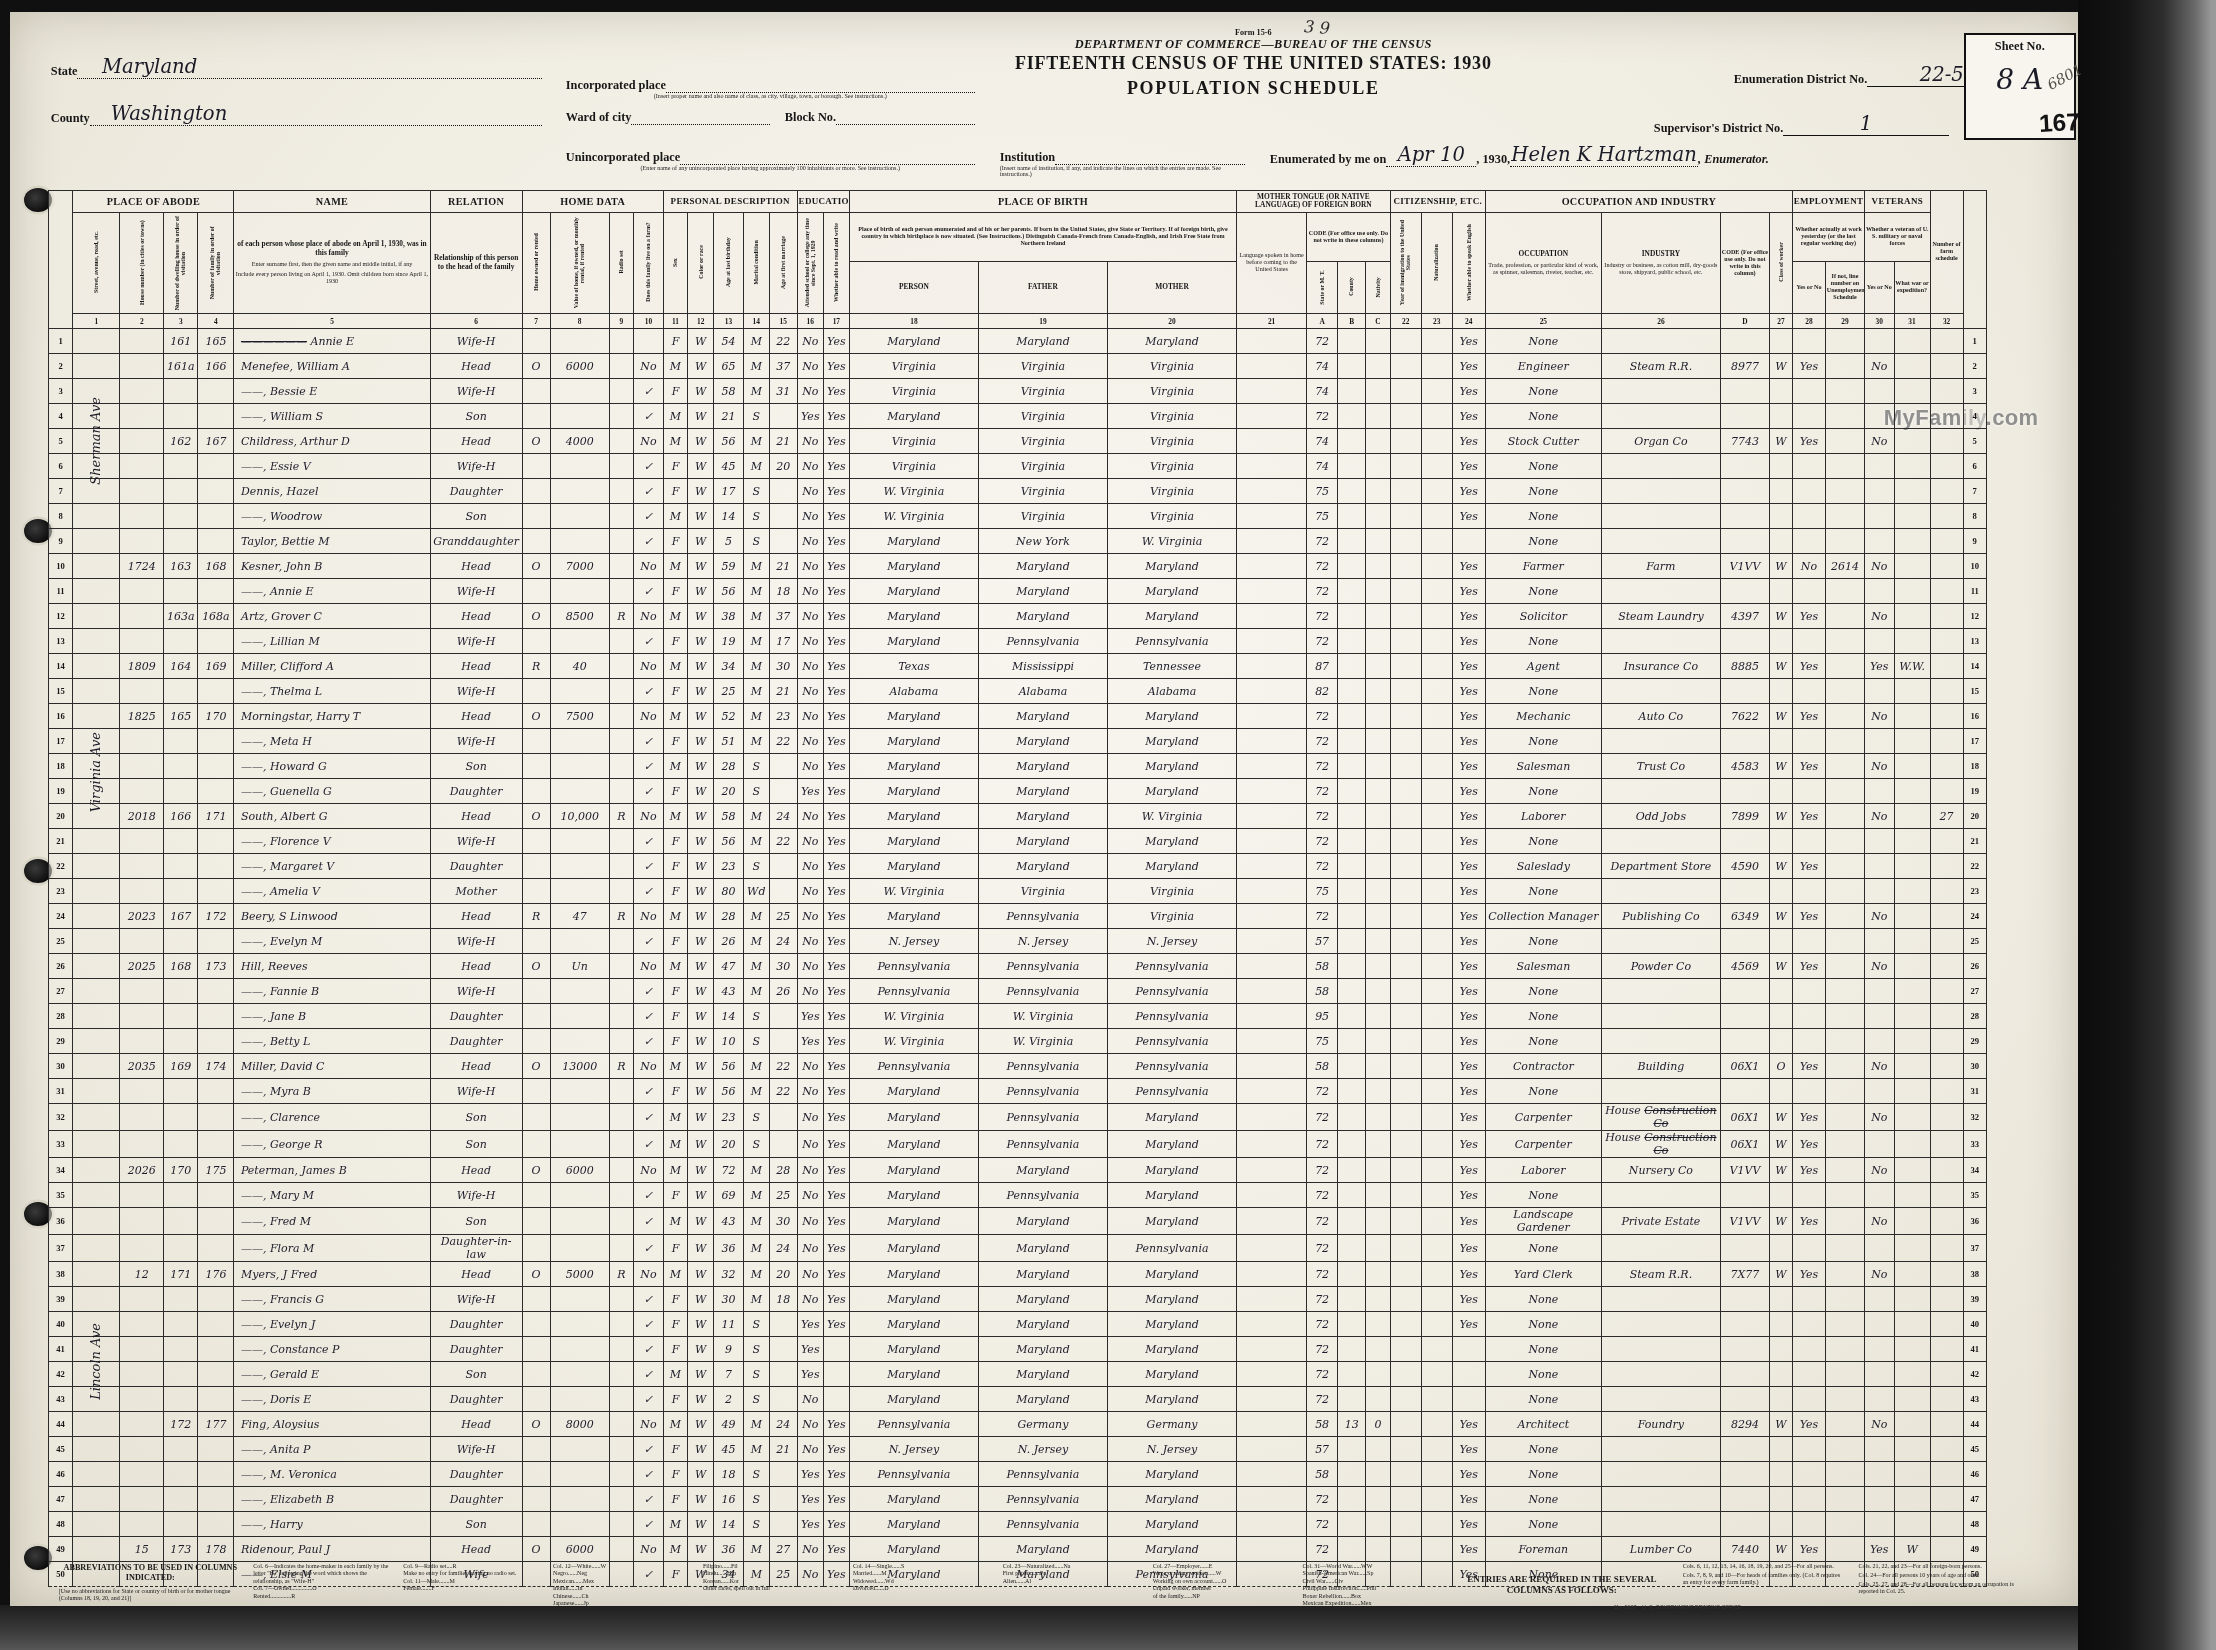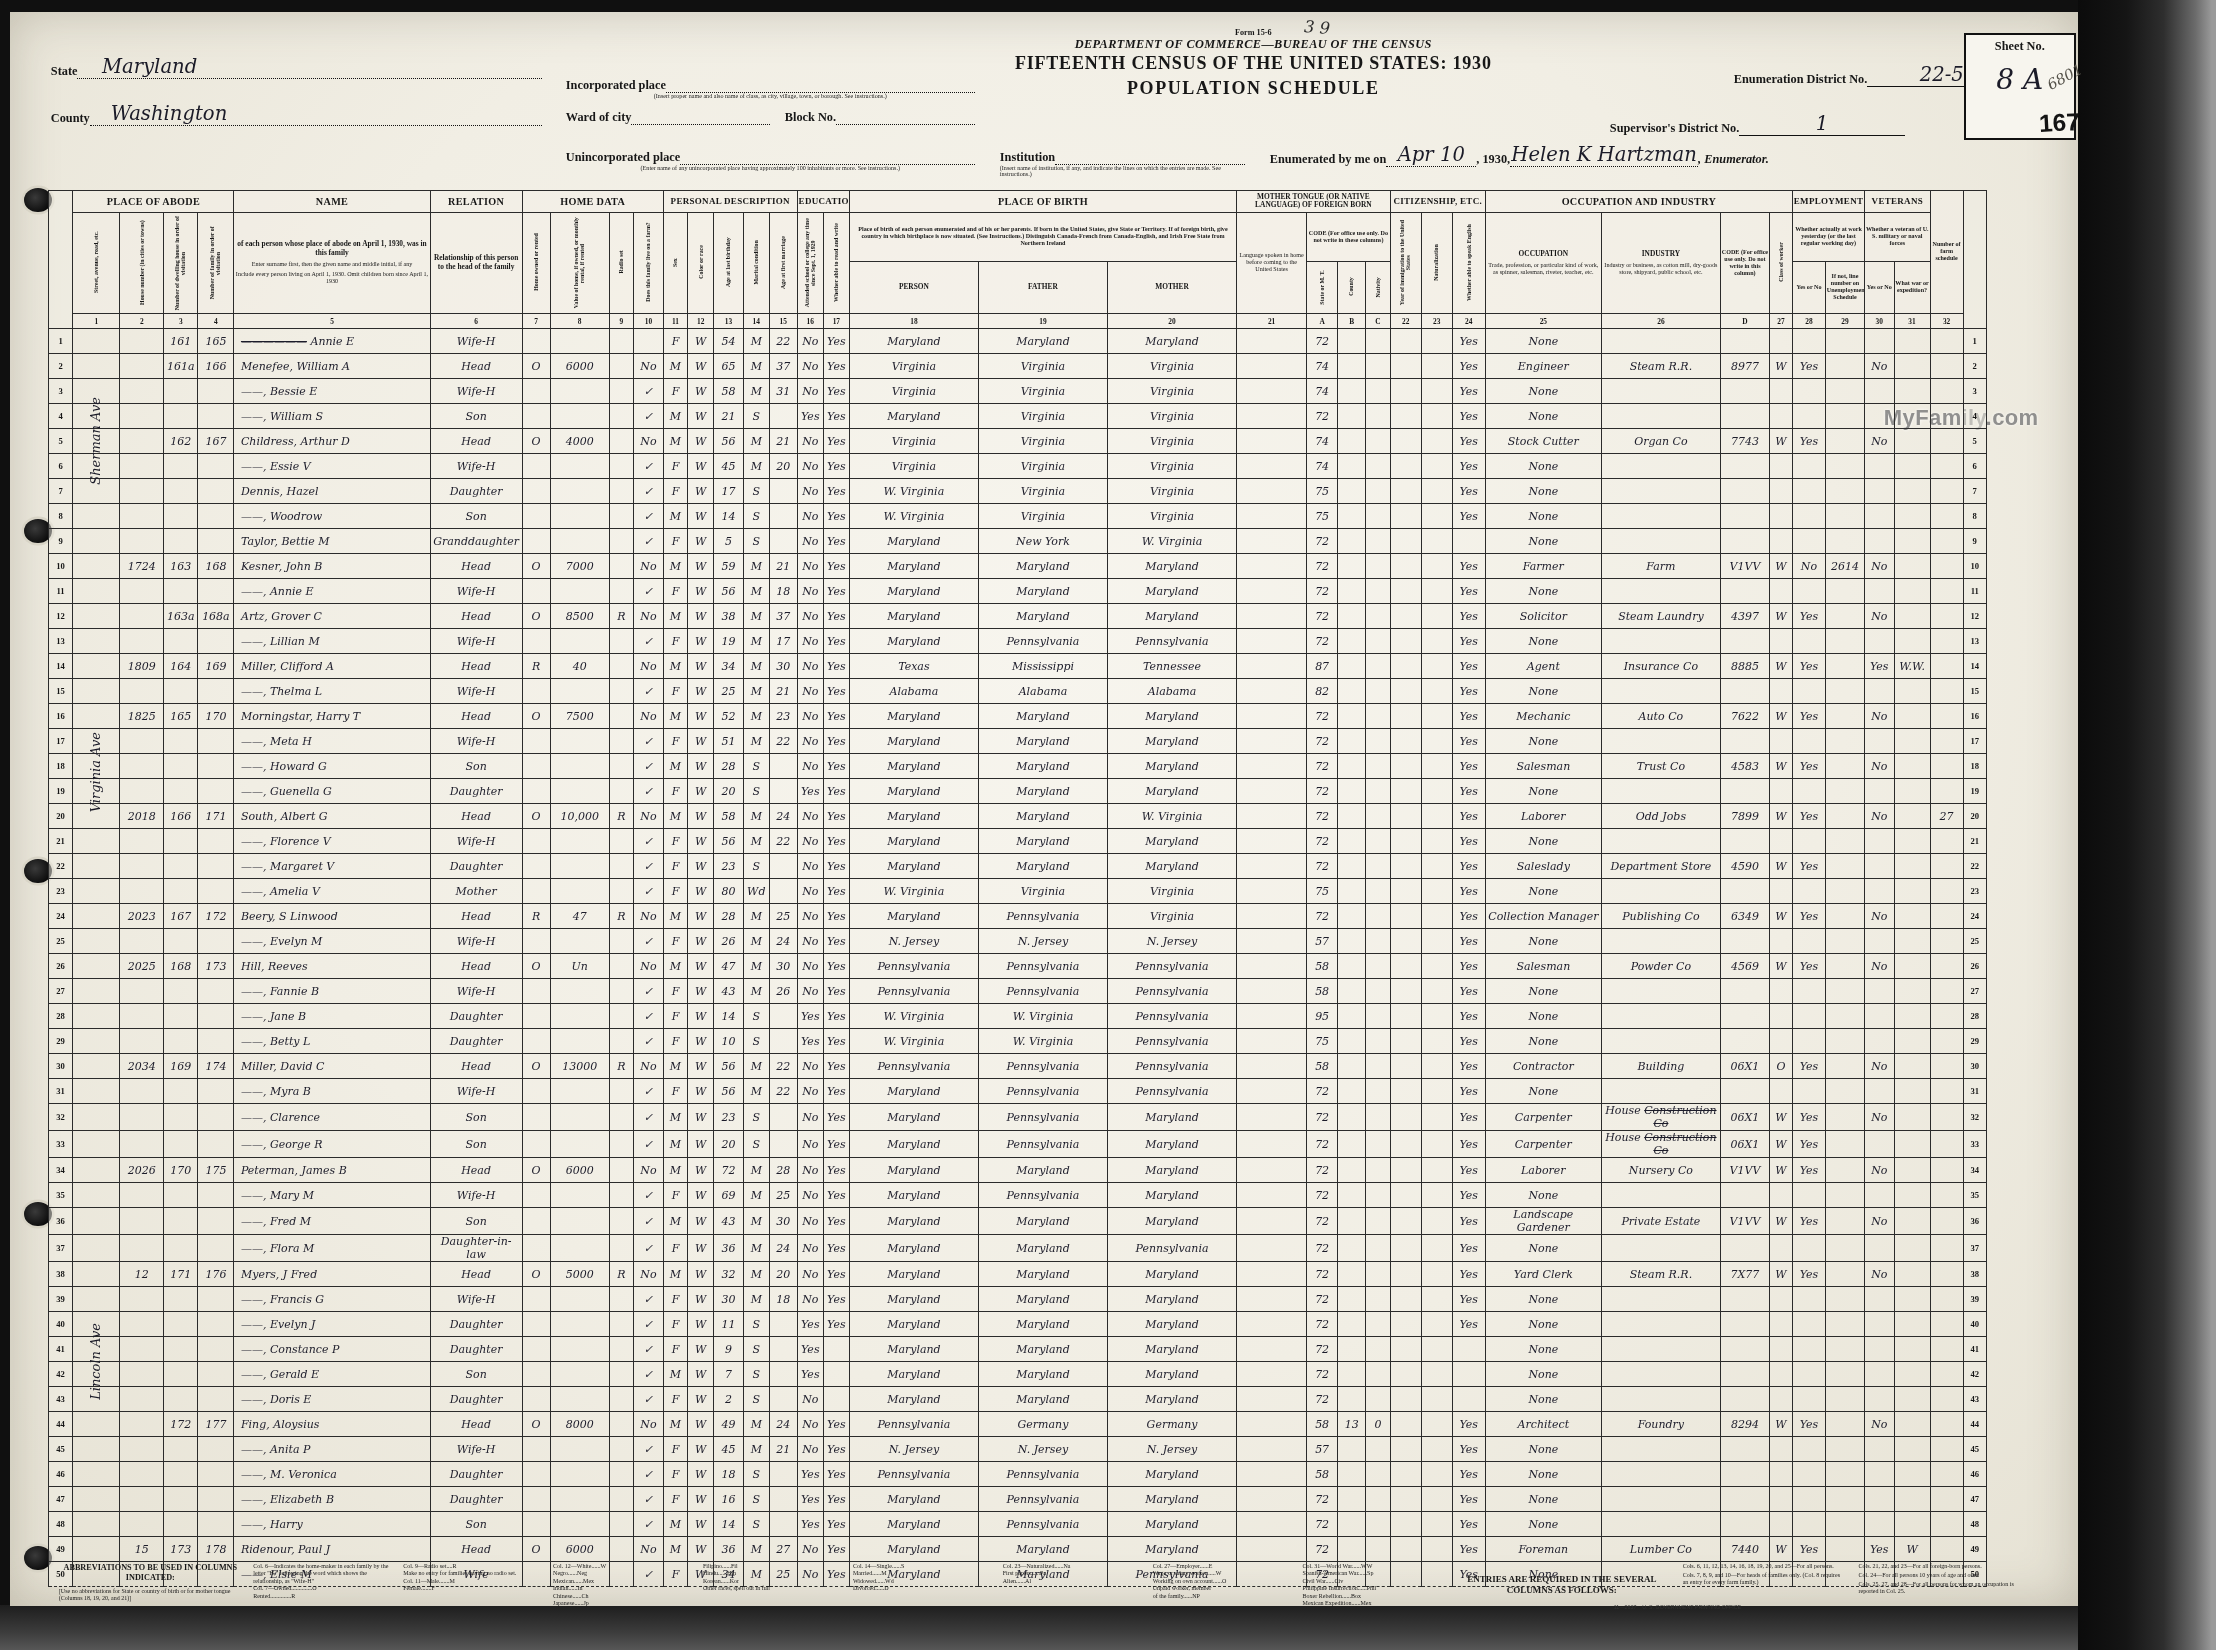--- a/index.html
+++ b/index.html
@@ -149,21 +149,21 @@
       <span class="fl" style="font-style:italic;">, Enumerator.</span>
     </div>
   </div>
 
   <div class="pos" style="left:1724px;top:51px;width:295px;">
     <div class="fieldrow">
         <span class="fl">Enumeration District No.</span>
       <span class="wval rule hw hwbig" style="text-align:center;">22-57</span>
       </div>
   </div>
-  <div class="pos" style="left:1600px;top:100px;width:295px;">
+  <div class="pos" style="left:1644px;top:100px;width:295px;">
     <div class="fieldrow">
         <span class="fl">Supervisor's District No.</span>
       <span class="wval rule hw hwbig" style="text-align:center;">1</span>
       </div>
   </div>
   <div class="pos" id="sheet-box">
     <div class="fl" style="padding-top:4.9px;">Sheet No.</div>
     <div class="hw" style="font-size:28px;margin-top:8.2px;">8 A</div>
   </div>
   <div class="pos" id="stamp-167">167</div>
@@ -1524,21 +1524,21 @@
             <td class="hwc"></td>
             <td class="hwc"></td>
             <td class="hwc"></td>
             <td class="hwc"></td>
             <td class="hwc"></td>
             <td class="lnc">29</td>
           </tr>
           <tr>
             <td class="lnc">30</td>
             <td class="hwc"></td>
-            <td class="hwc">2034</td>
+            <td class="hwc">2035</td>
             <td class="hwc">169</td>
             <td class="hwc">174</td>
             <td class="hwc nm">Miller, David C</td>
             <td class="hwc">Head</td>
             <td class="hwc">O</td>
             <td class="hwc">13000</td>
             <td class="hwc">R</td>
             <td class="hwc">No</td>
             <td class="hwc">M</td>
             <td class="hwc">W</td>

